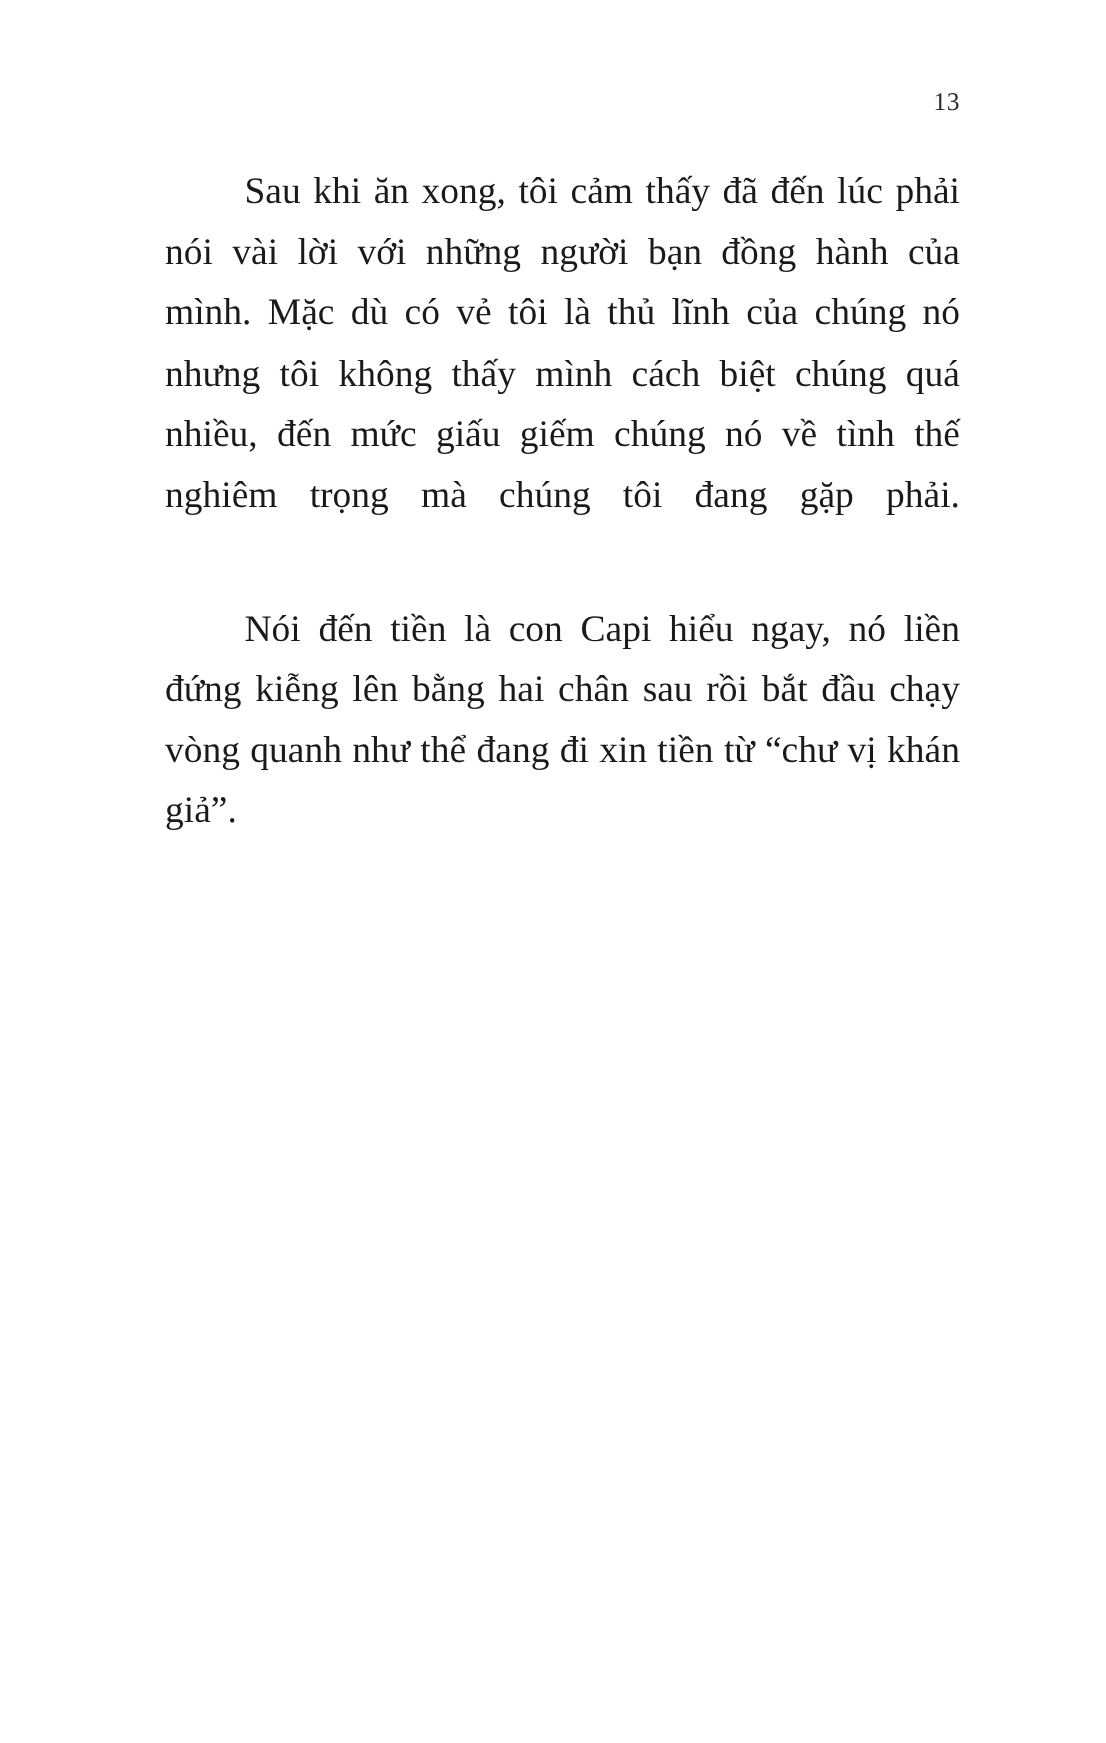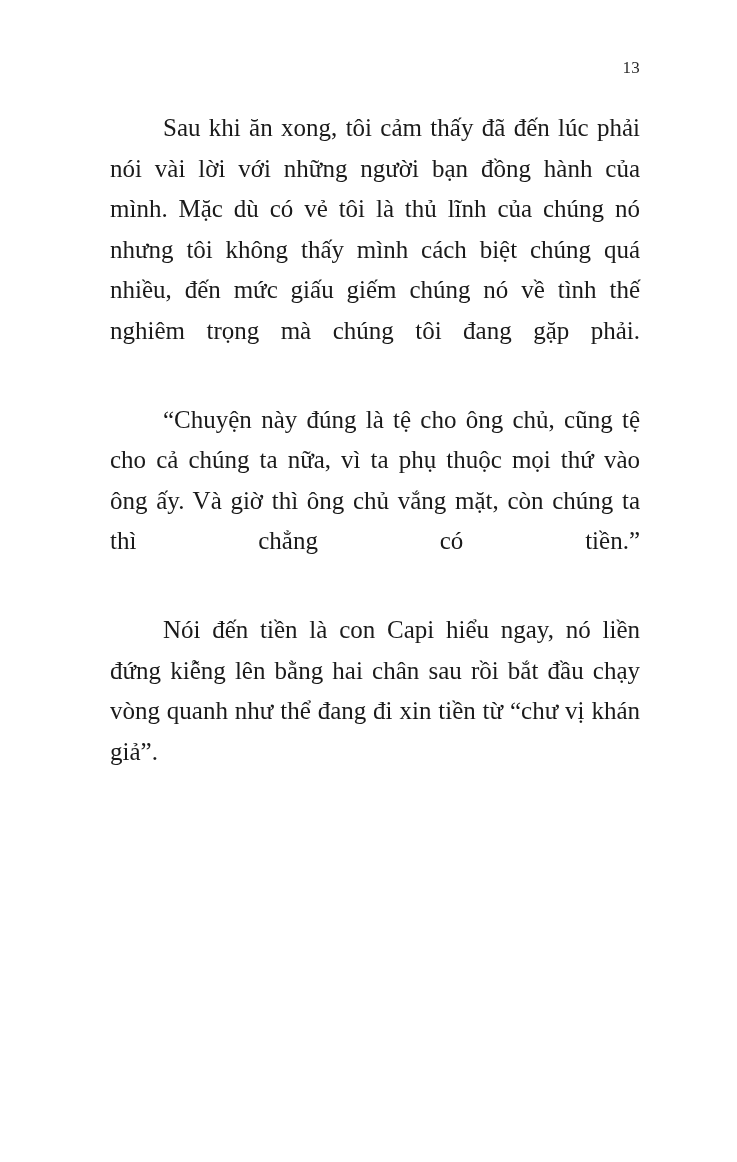--- a/index.html
+++ b/index.html
@@ -72,17 +72,16 @@
 </style>
 </head>
 <body>
 
 <div class="page">
 
   <div class="folio">13</div>
 
   <div class="textblock">
     <p class="para">Sau khi ăn xong, tôi cảm thấy đã đến lúc phải nói vài lời với những người bạn đồng hành của mình. Mặc dù có vẻ tôi là thủ lĩnh của chúng nó nhưng tôi không thấy mình cách biệt chúng quá nhiều, đến mức giấu giếm chúng nó về tình thế nghiêm trọng mà chúng tôi đang gặp phải.</p>
-    <p class="para">“Chuyện này đúng là tệ cho ông chủ, cũng tệ cho cả chúng ta nữa, vì ta phụ thuộc mọi thứ vào ông ấy. Và giờ thì ông chủ vắng mặt, còn chúng ta thì chẳng có tiền.”</p>
     <p class="para">Nói đến tiền là con Capi hiểu ngay, nó liền đứng kiễng lên bằng hai chân sau rồi bắt đầu chạy vòng quanh như thể đang đi xin tiền từ “chư vị khán giả”.</p>
   </div>
 
 </div>
 
 </body></html>

